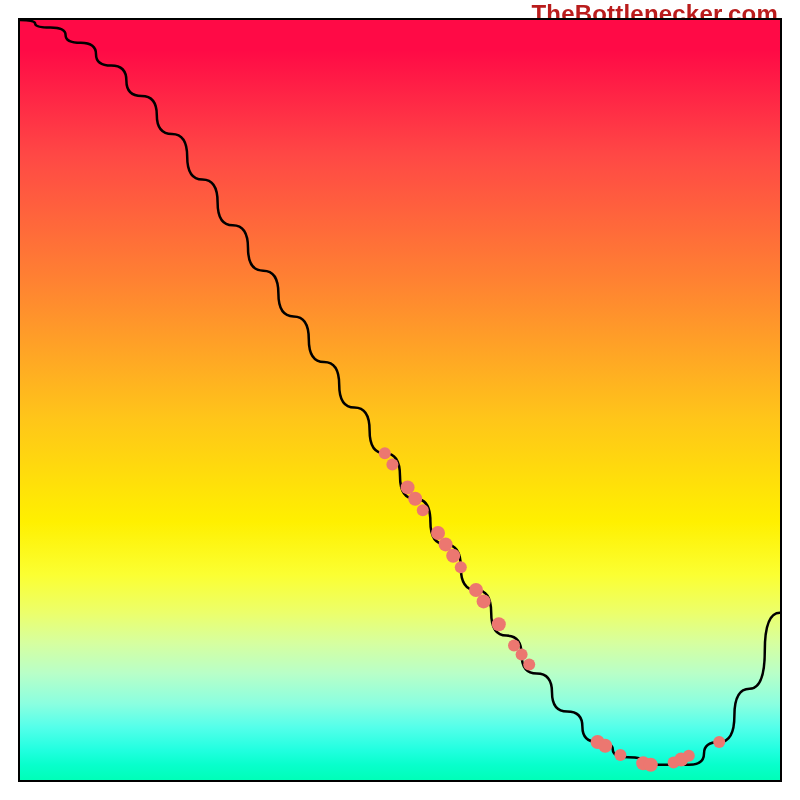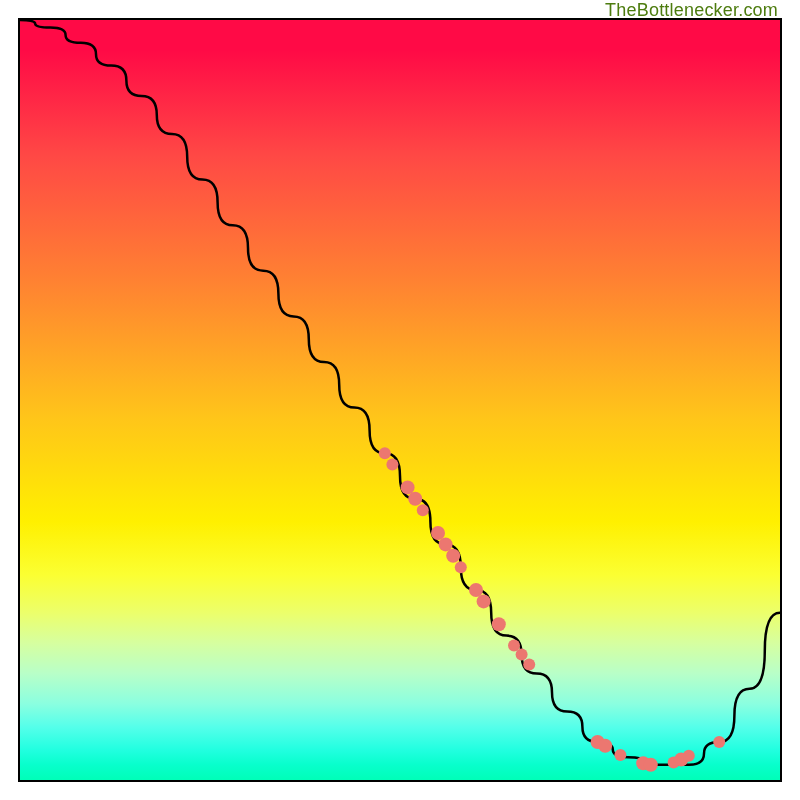--- a/index.html
+++ b/index.html
@@ -52,23 +52,23 @@
     position: absolute;
     inset: 0;
     width: 100%;
     height: 100%;
     overflow: visible;
   }
   .watermark {
     position: absolute;
     right: 22px;
     top: 0px;
-    font-size: 18px;
-    font-weight: 400;
-    color: #4d7c0f;
+    font-size: 24px;
+    font-weight: 700;
+    color: #b91c1c;
     letter-spacing: 0.2px;
   }
 </style>
 </head>
 <body>
 
 <div class="canvas">
   <div class="watermark">TheBottlenecker.com</div>
 
   <div class="plot-area">

